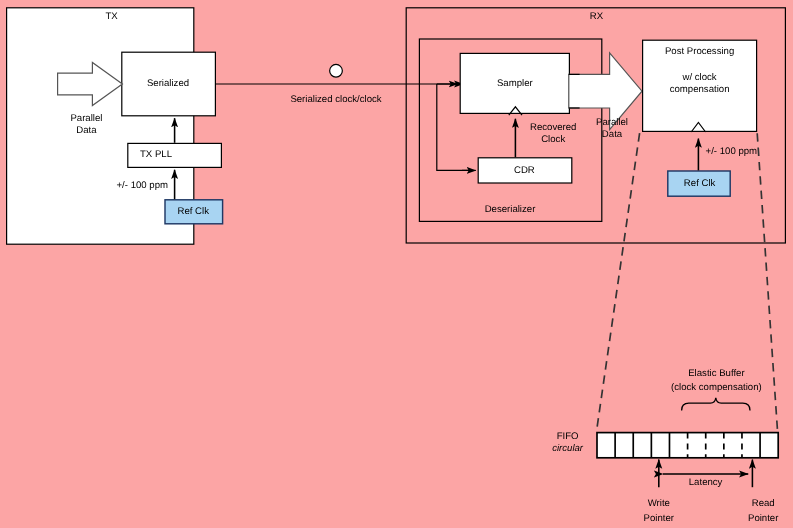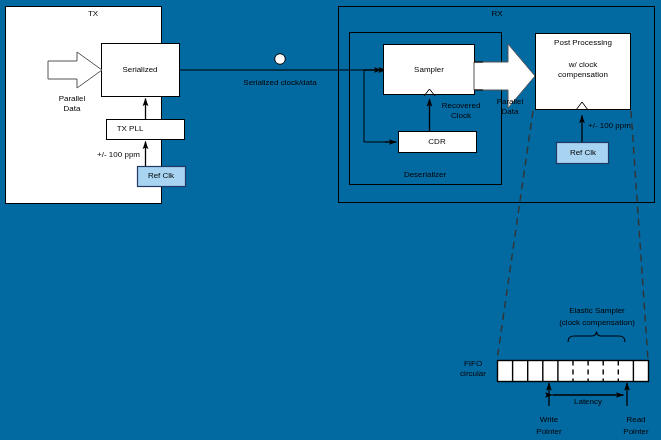--- a/index.html
+++ b/index.html
@@ -7,21 +7,21 @@
     padding: 0;
     background: #ffffff;
   }
   body {
     font-family: "Liberation Sans", sans-serif;
   }
   #canvas {
     position: relative;
     width: 661px;
     height: 440px;
-    background: #0369a1;
+    background: #fca5a5;
     overflow: hidden;
   }
   #svg-layer {
     position: absolute;
     left: 0;
     top: 0;
     width: 661px;
     height: 440px;
   }
   .lbl {
@@ -122,39 +122,39 @@
   </svg>
 
   <div class="lbl c" style="left:93px; top:9px;">TX</div>
   <div class="lbl c" style="left:140px; top:65px;">Serialized</div>
   <div class="lbl c" style="left:130px; top:124px;">TX PLL</div>
   <div class="lbl c" style="left:161px; top:171px;">Ref Clk</div>
   <div class="lbl c" style="left:72px; top:94px;">Parallel</div>
   <div class="lbl c" style="left:72px; top:104px;">Data</div>
   <div class="lbl r" style="left:140px; top:150px;">+/- 100 ppm</div>
 
-  <div class="lbl c" style="left:280px; top:78px;">Serialized clock/data</div>
+  <div class="lbl c" style="left:280px; top:78px;">Serialized clock/clock</div>
 
   <div class="lbl c" style="left:497px; top:9px;">RX</div>
   <div class="lbl c" style="left:429px; top:65px;">Sampler</div>
   <div class="lbl c" style="left:437px; top:137px;">CDR</div>
   <div class="lbl c" style="left:425px; top:170px;">Deserializer</div>
   <div class="lbl c" style="left:461px; top:101px;">Recovered</div>
   <div class="lbl c" style="left:461px; top:111px;">Clock</div>
   <div class="lbl c" style="left:510px; top:97px;">Parallel</div>
   <div class="lbl c" style="left:510px; top:107px;">Data</div>
   <div class="lbl c" style="left:583px; top:38px;">Post Processing</div>
   <div class="lbl c" style="left:583px; top:60px;">w/ clock</div>
   <div class="lbl c" style="left:583px; top:70px;text-align:right;">compensation</div>
   <div class="lbl c" style="left:583px; top:148px;">Ref Clk</div>
   <div class="lbl l" style="left:588px; top:121px;">+/- 100 ppm</div>
 
   <div class="lbl c" style="left:473px; top:359px;">FIFO</div>
-  <div class="lbl c" style="left:473px; top:369px;">circular</div>
-  <div class="lbl c" style="left:597px; top:306px;">Elastic Sampler</div>
+  <div class="lbl c" style="left:473px; top:369px;font-style:italic;">circular</div>
+  <div class="lbl c" style="left:597px; top:306px;">Elastic Buffer</div>
   <div class="lbl c" style="left:597px; top:318px;">(clock compensation)</div>
   <div class="lbl c" style="left:588px; top:397px;">Latency</div>
   <div class="lbl c" style="left:549px; top:415px;">Write</div>
   <div class="lbl c" style="left:549px; top:427px;">Pointer</div>
   <div class="lbl c" style="left:636px; top:415px;">Read</div>
   <div class="lbl c" style="left:636px; top:427px;">Pointer</div>
 
 </div>
 
 </body></html>

